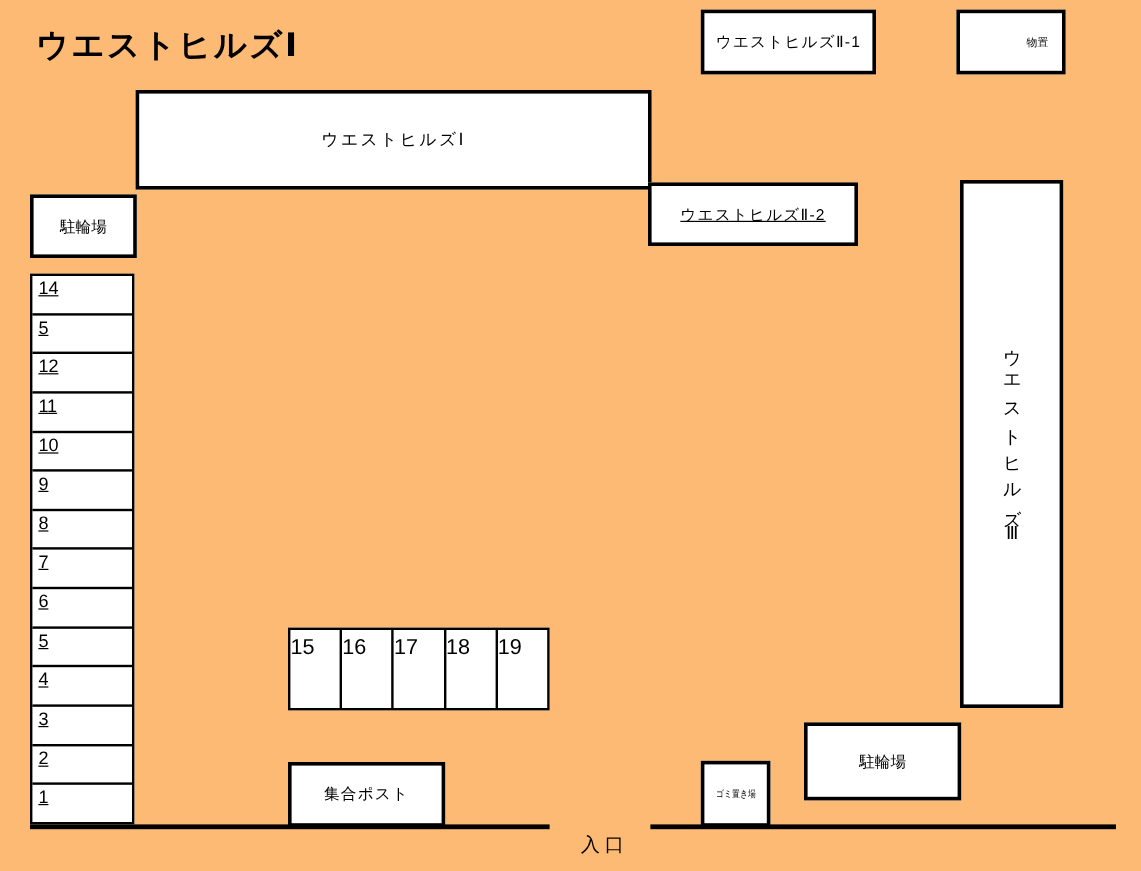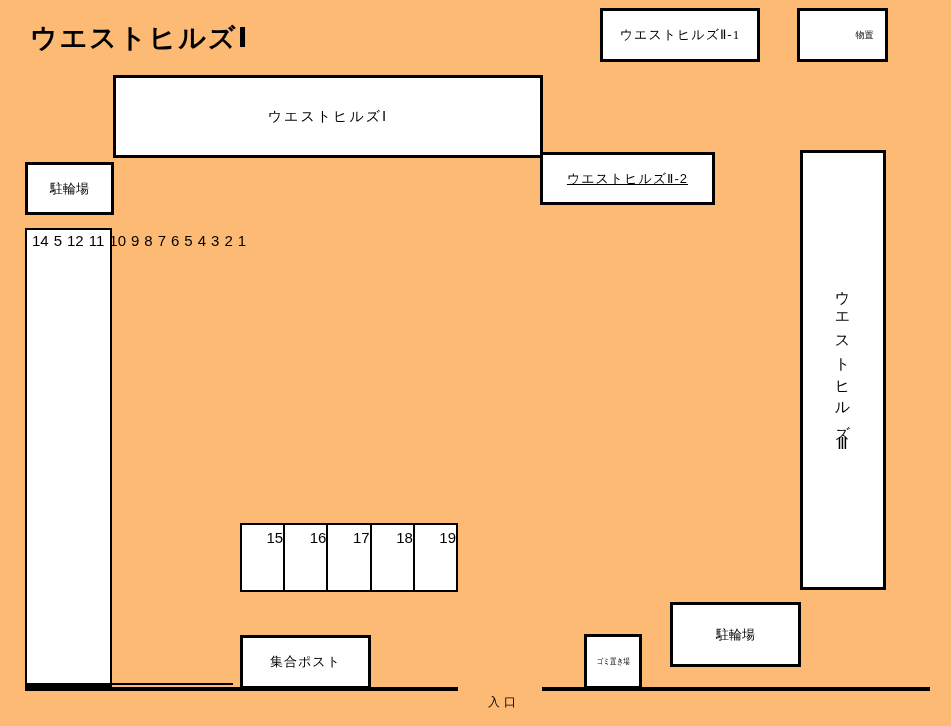--- a/index.html
+++ b/index.html
@@ -31,21 +31,21 @@
     position: absolute;
     border: 3px solid #000000;
     background: #ffffff;
     box-sizing: border-box;
     display: flex;
     align-items: center;
     justify-content: center;
     font-size: 13px;
     white-space: nowrap;
   }
-  .box-wh2-1 { left: 600px; top: 8px; width: 160px; height: 54px; letter-spacing: 1px; font-family: Liberation Serif, serif; }
+  .box-wh2-1 { left: 584px; top: 8px; width: 146px; height: 54px; letter-spacing: 1px; }
   .box-storage { left: 797px; top: 8px; width: 91px; height: 54px; font-size: 9px; padding-left: 44px; }
   .box-building-main { left: 113px; top: 75px; width: 430px; height: 83px; font-size: 14px; letter-spacing: 2px; }
   .box-bike-upper { left: 25px; top: 162px; width: 89px; height: 53px; }
   .box-wh2-2 { left: 540px; top: 152px; width: 175px; height: 53px; letter-spacing: 1px; text-decoration: underline; }
   .box-wh3 {
     left: 800px; top: 150px; width: 86px; height: 440px;
   }
   .box-wh3 .vtext {
     writing-mode: vertical-rl;
     text-orientation: upright;
@@ -57,22 +57,23 @@
   .box-garbage { left: 584px; top: 634px; width: 58px; height: 55px; font-size: 8px; overflow: hidden; }
   .box-garbage .squeeze { transform: scaleX(0.82); transform-origin: center; white-space: nowrap; }
   .box-bike-lower { left: 670px; top: 602px; width: 131px; height: 65px; }
 
   .parking-col {
     position: absolute;
     left: 25px; top: 228px; width: 87px; height: 459px;
     border: 2px solid #000000;
     box-sizing: border-box;
     display: flex;
-    flex-direction: row;
+    flex-direction: column;
     background: #ffffff;
+    text-decoration: underline;
   }
   .parking-col .cell {
     flex: 1;
     border-bottom: 2px solid #000000;
     box-sizing: border-box;
     font-size: 15px;
     padding: 2px 0 0 5px;
   }
   .parking-col .cell:last-child { border-bottom: none; }
 
@@ -82,39 +83,39 @@
     border: 2px solid #000000;
     box-sizing: border-box;
     display: flex;
     flex-direction: row;
     background: #ffffff;
   }
   .parking-row .cell {
     flex: 1;
     border-right: 2px solid #000000;
     box-sizing: border-box;
-    font-size: 15px;
-    text-align: right;
+    font-size: 18px;
+    text-align: left;
     padding-top: 4px;
   }
   .parking-row .cell:last-child { border-right: none; }
 
   .ground {
     position: absolute;
     height: 4px;
     background: #000000;
   }
   .ground-left { left: 25px; top: 687px; width: 433px; }
   .ground-right { left: 542px; top: 687px; width: 388px; }
 
   .entrance-label {
     position: absolute;
     left: 468px; top: 694px; width: 72px;
     text-align: center;
-    font-size: 12px;
+    font-size: 16px;
     letter-spacing: 4px;
     white-space: nowrap;
   }
 </style>
 </head>
 <body>
 
 <div class="canvas">
 
   <div class="page-title">ウエストヒルズⅠ</div>

